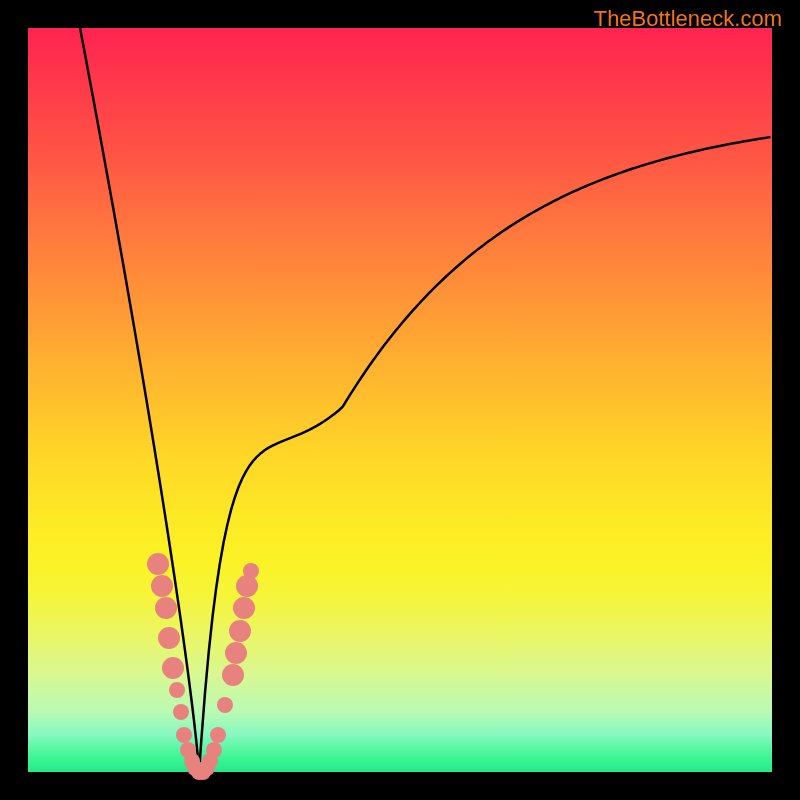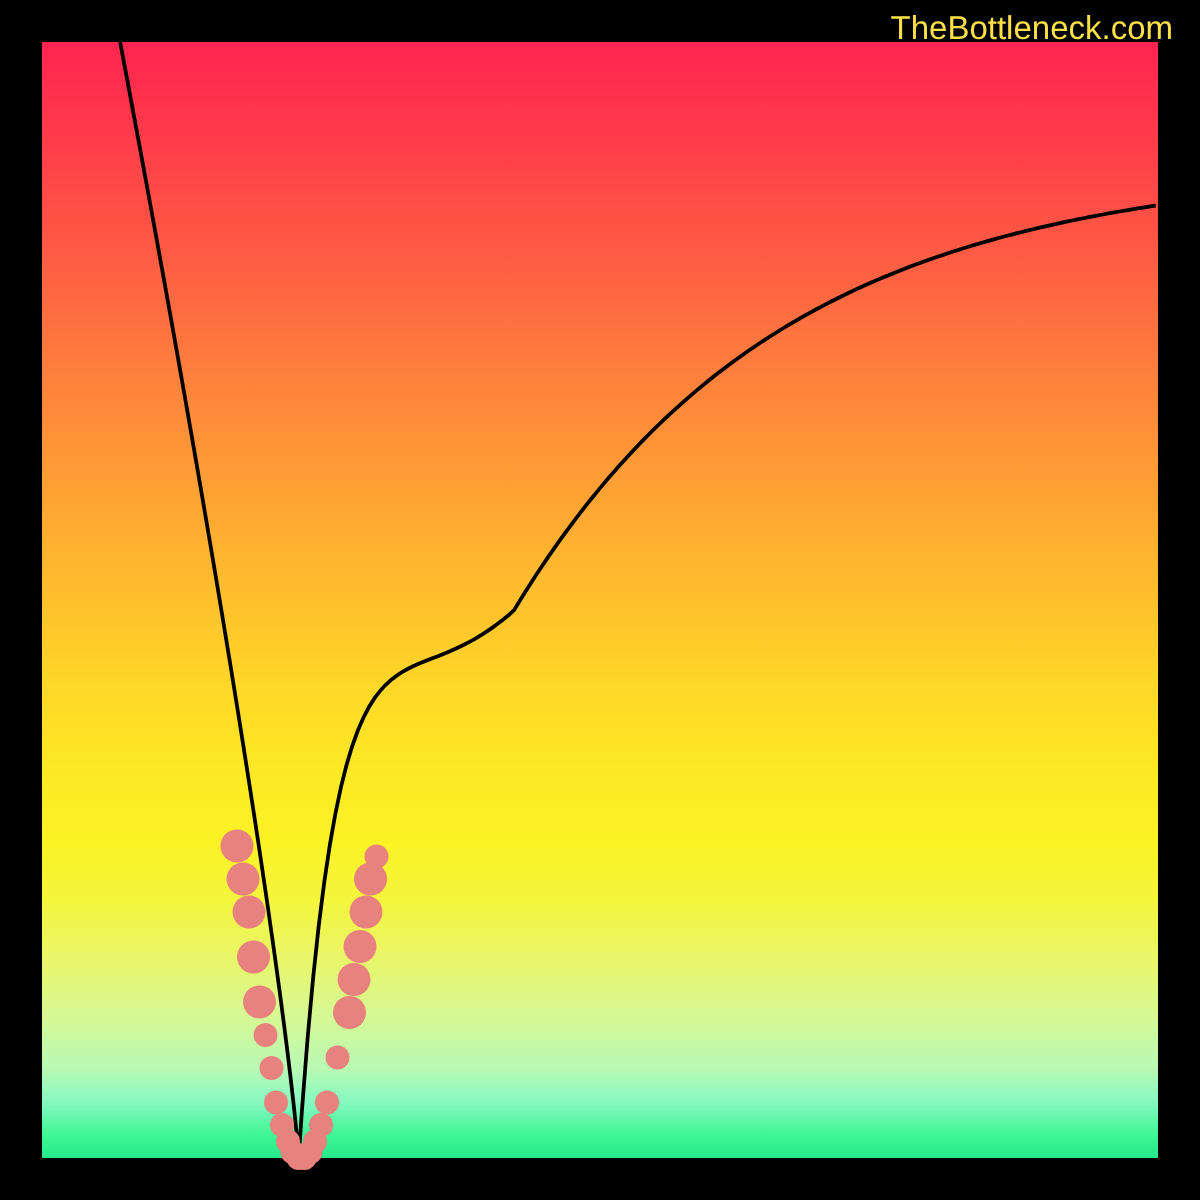--- a/index.html
+++ b/index.html
@@ -12,21 +12,21 @@
       height: 800px;
       background: #000;
       position: relative;
       font-family: Arial, sans-serif;
       overflow: hidden;
     }
     .watermark {
       position: absolute;
       top: 6px;
       right: 18px;
-      color: #fde047;
+      color: #f97316;
       font-size: 22px;
       font-weight: 500;
       z-index: 10;
     }
     .plot-area {
       position: absolute;
       left: 28px;
       top: 28px;
       width: 744px;
       height: 744px;

